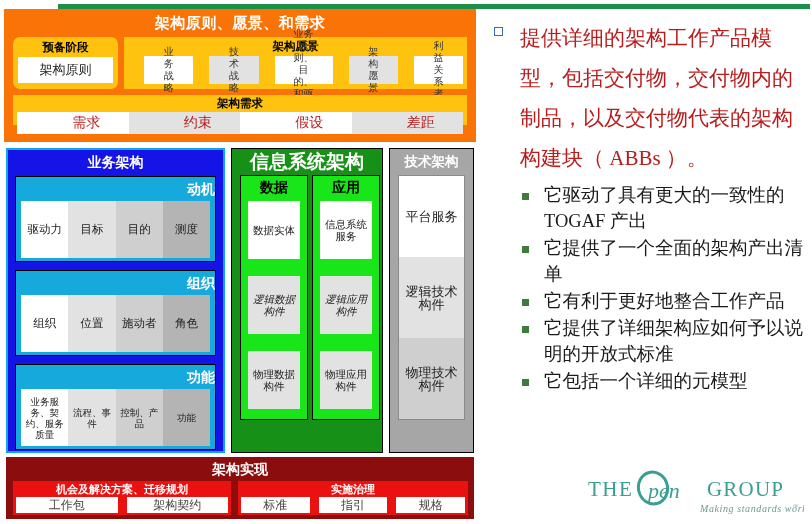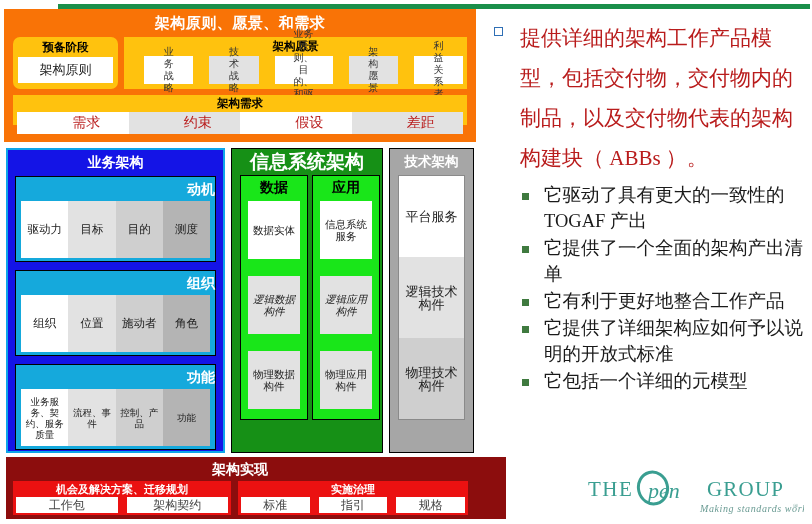--- a/index.html
+++ b/index.html
@@ -100,21 +100,21 @@
   
   .tech{position:absolute;left:385px;top:0;width:85px;height:305px;background:#A6A6A6;border:1px solid #000;box-sizing:border-box;}
   .tech-title{position:absolute;left:0;top:3px;width:83px;height:19px;color:#ffffff;font-weight:bold;font-size:13.5px;text-align:center;line-height:19px;}
   .tech-stack{position:absolute;left:8px;top:26px;width:67px;height:245px;border:1px solid #8a8a8a;box-sizing:border-box;display:flex;flex-direction:column;}
   .tech-stack > div{
     flex:1 1 0;display:flex;align-items:center;justify-content:center;
     font-size:13px;color:#222;text-align:center;line-height:13px;box-sizing:border-box;padding:0 2px;
   }
 
   
-  .red-block{position:absolute;left:2px;top:448px;width:468px;height:62px;background:#8C0D0D;padding-left:32px;}
+  .red-block{position:absolute;left:2px;top:448px;width:468px;height:62px;background:#8C0D0D;}
   .red-title{position:absolute;left:0;top:2px;width:468px;height:20px;color:#ffffff;font-weight:bold;font-size:14px;text-align:center;line-height:20px;}
   .red-panel{position:absolute;top:24px;height:34px;background:#EB1111;}
   .red-panel.p1{left:7px;width:218px;}
   .red-panel.p2{left:232px;width:230px;}
   .red-cap{position:absolute;left:0;top:1px;width:100%;height:14px;color:#ffffff;font-weight:bold;font-size:11px;text-align:center;line-height:14px;}
   .red-row{position:absolute;left:3px;top:16px;right:3px;height:16px;display:flex;gap:9px;}
   .red-row > div{
     flex:1 1 0;background:#ffffff;display:flex;align-items:center;justify-content:center;
     font-size:12px;color:#444;text-align:center;
   }

